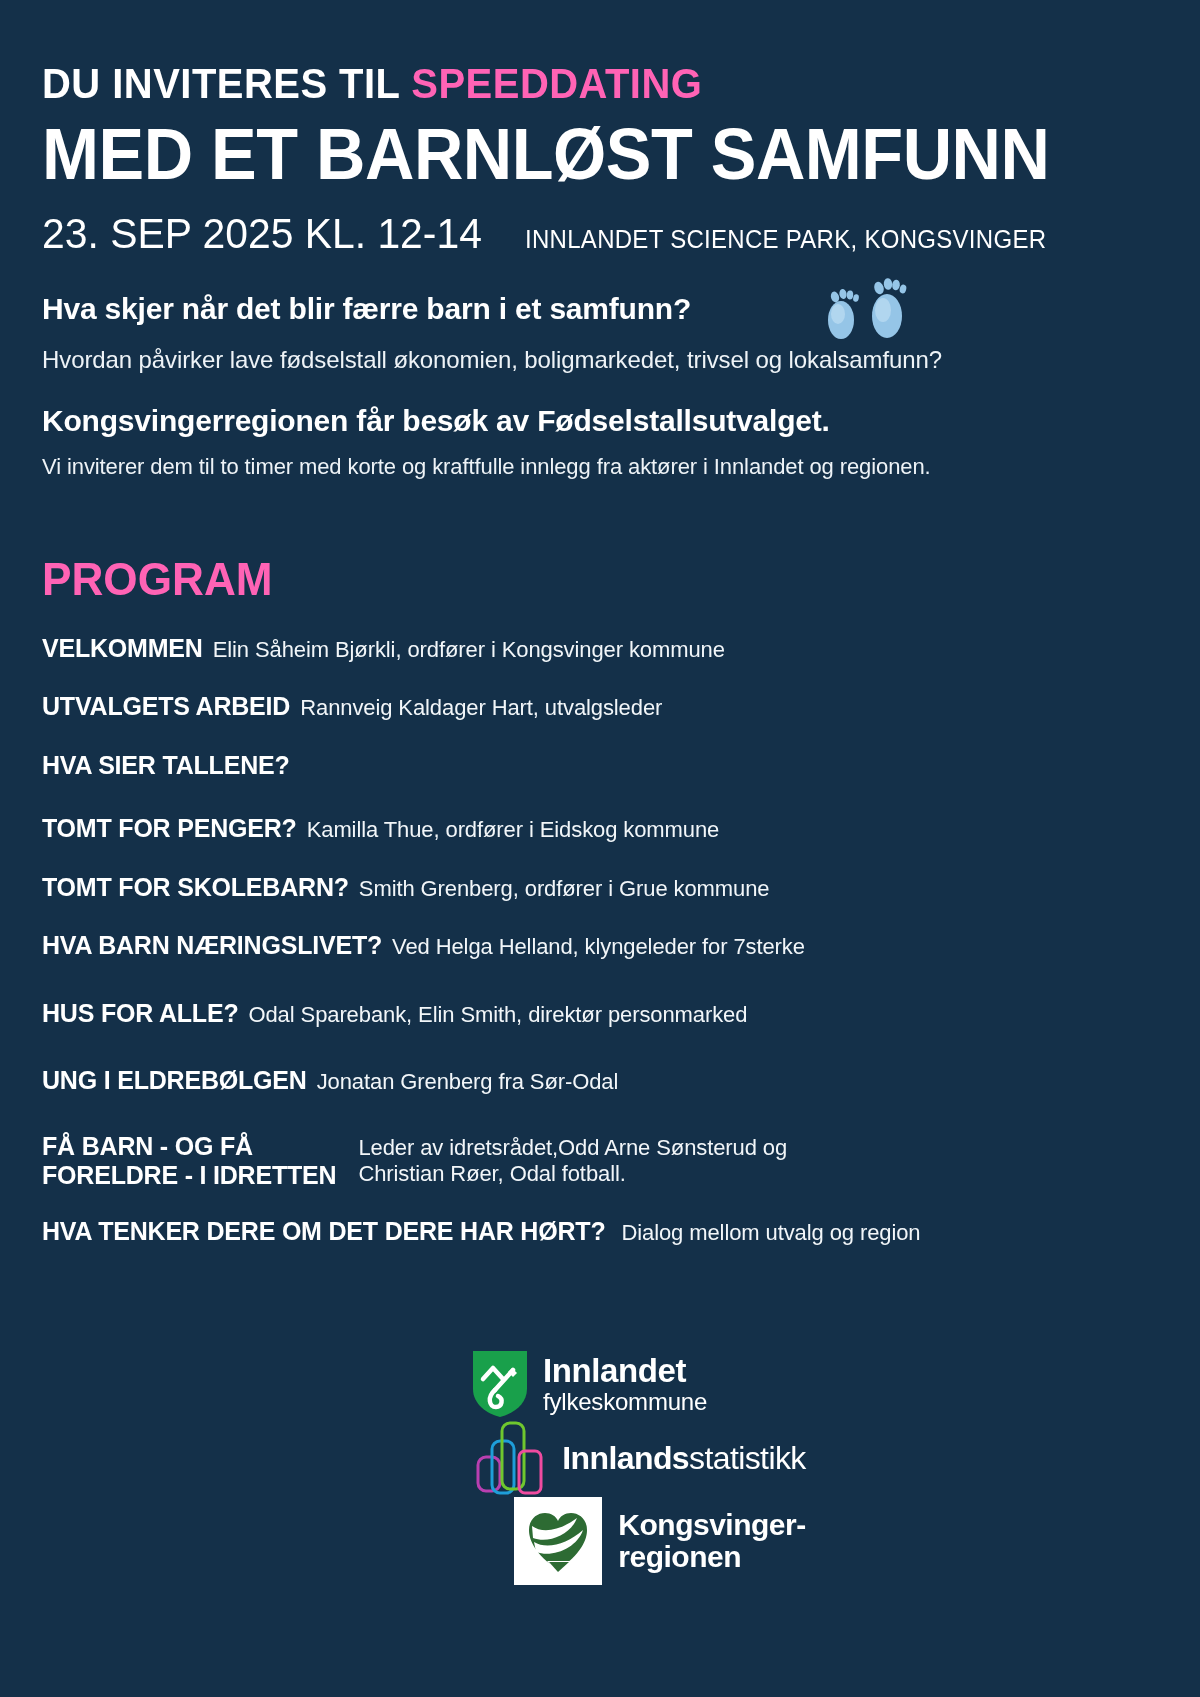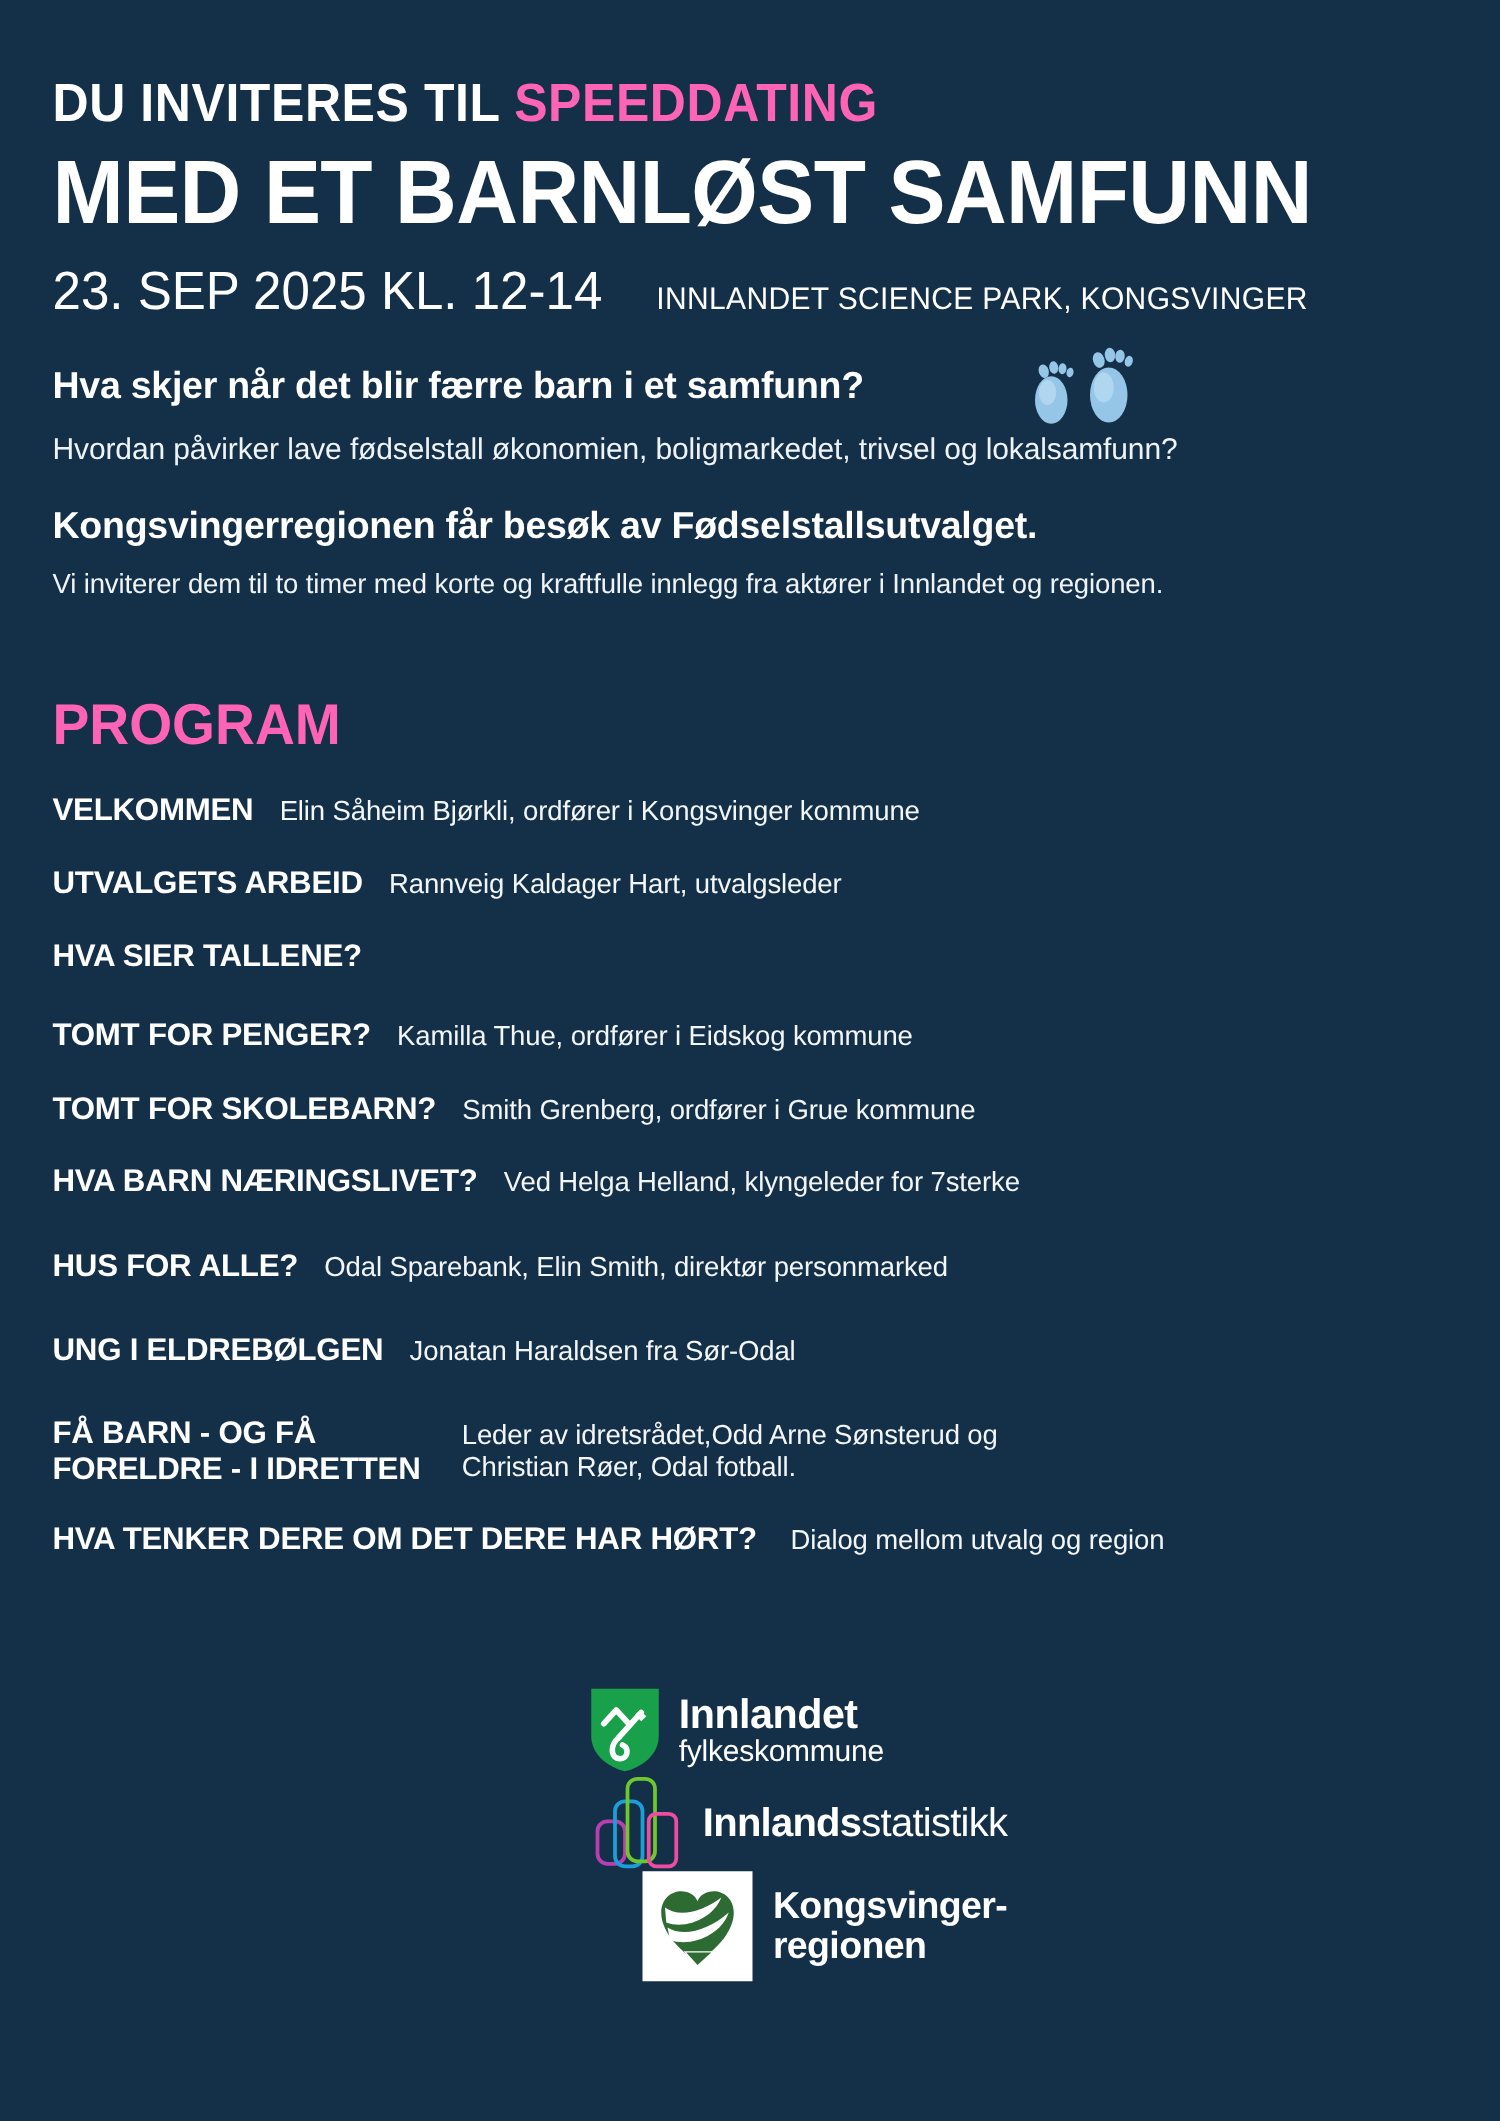--- a/index.html
+++ b/index.html
@@ -120,21 +120,20 @@
     transform-origin: left center;
   }
 
   .program-list { margin: 28px 0 0 42px; }
 
   .p-item {
     display: flex;
     align-items: baseline;
     margin-bottom: 29px;
     flex-wrap: nowrap;
-    gap: 11px;
   }
   .p-item.two-line { align-items: center; margin-bottom: 26px; }
 
   .p-label {
     font-size: 25px;
     font-weight: 700;
     letter-spacing: -0.2px;
     white-space: pre-line;
     flex: none;
     line-height: 1.18;
@@ -266,21 +265,21 @@
       <span class="p-desc">Ved Helga Helland, klyngeleder for 7sterke</span>
     </div>
 
     <div class="p-item" style="margin-bottom:38px;">
       <span class="p-label">HUS FOR ALLE?</span>
       <span class="p-desc">Odal Sparebank, Elin Smith, direktør personmarked</span>
     </div>
 
     <div class="p-item" style="margin-bottom:36px;">
       <span class="p-label">UNG I ELDREBØLGEN</span>
-      <span class="p-desc">Jonatan Haraldsen fra Sør-Odal</span>
+      <span class="p-desc">Jonatan Grenberg fra Sør-Odal</span>
     </div>
 
     <div class="p-item two-line">
       <span class="p-label">FÅ BARN - OG FÅ
 FORELDRE - I IDRETTEN</span>
       <span class="p-desc">Leder av idretsrådet,Odd Arne Sønsterud og
 Christian Røer, Odal fotball.</span>
     </div>
 
     <div class="p-item">

